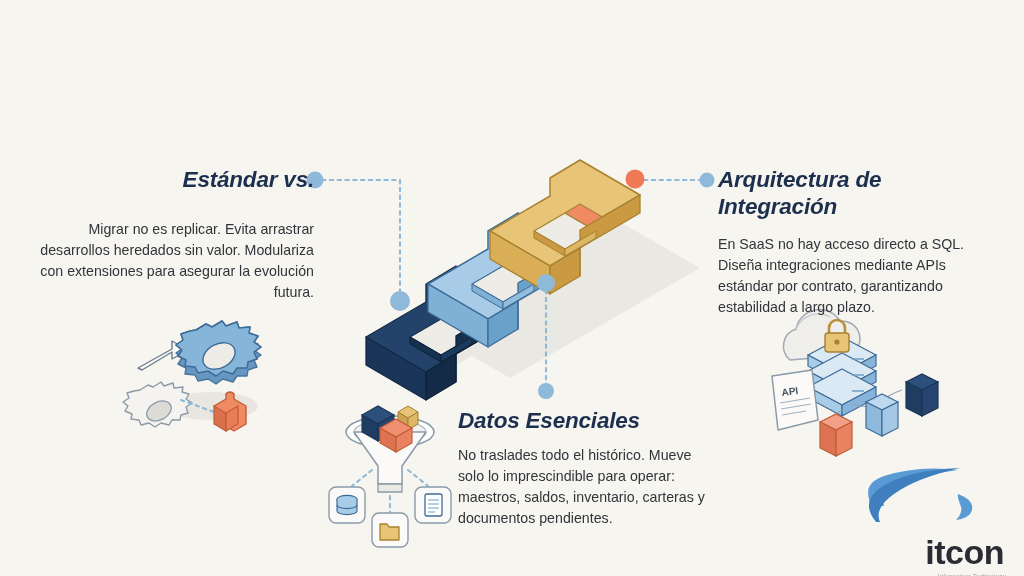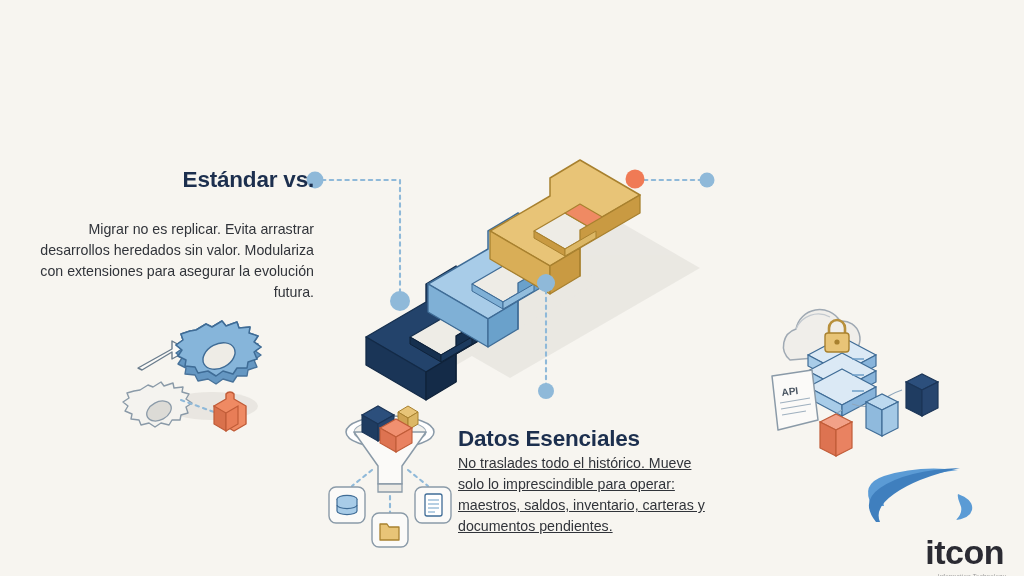--- a/index.html
+++ b/index.html
@@ -17,35 +17,35 @@
     text-align:center;
     font-size:37px; font-weight:bold; letter-spacing:-0.6px;
     color:#1c2f4e;
     white-space:nowrap;
   }
 
   
   .block { position:absolute; }
   .block h2 {
     font-size:22.5px; font-weight:bold; color:#1c2f4e;
-    line-height:1.22; letter-spacing:-0.2px;
+    line-height:1.22; letter-spacing:-0.2px;font-style:italic;
   }
   .block p {
     font-size:14.2px; color:#31343a; line-height:1.47;
   }
 
   #blk-left      { left:22px;  top:166px; width:292px; text-align:right; }
   #blk-left p    { margin-top:26px; }
 
   #blk-right     { left:718px; top:166px; width:268px; text-align:left; }
   #blk-right p   { margin-top:13px; }
 
-  #blk-bottom    { left:458px; top:425px; width:258px; text-align:left; }
+  #blk-bottom    { left:458px; top:407px; width:258px; text-align:left; }
   #blk-bottom h2 { font-size:22.5px; }
-  #blk-bottom p  { margin-top:1px;text-decoration:underline; }
+  #blk-bottom p  { margin-top:11px; }
 
   
   #art { position:absolute; left:0; top:0; width:1024px; height:576px; }
 
   
   #logo { position:absolute; left:858px; top:508px; width:152px; height:82px; }
   .logo-tag {
     position:absolute; right:4px; bottom:2px;
     text-align:right; line-height:1.18; color:#9a9a9a;
   }
@@ -263,20 +263,27 @@
     </g>
   </svg>
 
   <div class="block" id="blk-left">
     <h2>
       <span>Estándar vs.</span><br>
     </h2>
     <p>Migrar no es replicar. Evita arrastrar desarrollos heredados sin valor. Modulariza con extensiones para asegurar la evolución futura.</p>
   </div>
 
+  <div class="block" id="blk-right">
+    <h2>
+      <span>Arquitectura de</span><br>
+      <span>Integración</span>
+    </h2>
+    <p>En SaaS no hay acceso directo a SQL. Diseña integraciones mediante APIs estándar por contrato, garantizando estabilidad a largo plazo.</p>
+  </div>
 
   <div class="block" id="blk-bottom">
     <h2>Datos Esenciales</h2>
     <p>No traslades todo el histórico. Mueve solo lo imprescindible para operar: maestros, saldos, inventario, carteras y documentos pendientes.</p>
   </div>
 
   <div id="logo">
     <svg viewBox="0 0 152 82" width="152" height="82">
       <text x="146" y="56" text-anchor="end" font-family="'Liberation Sans', sans-serif" font-size="34" font-weight="bold" fill="#2b2b33" letter-spacing="-0.5">itcon</text>
     </svg>

